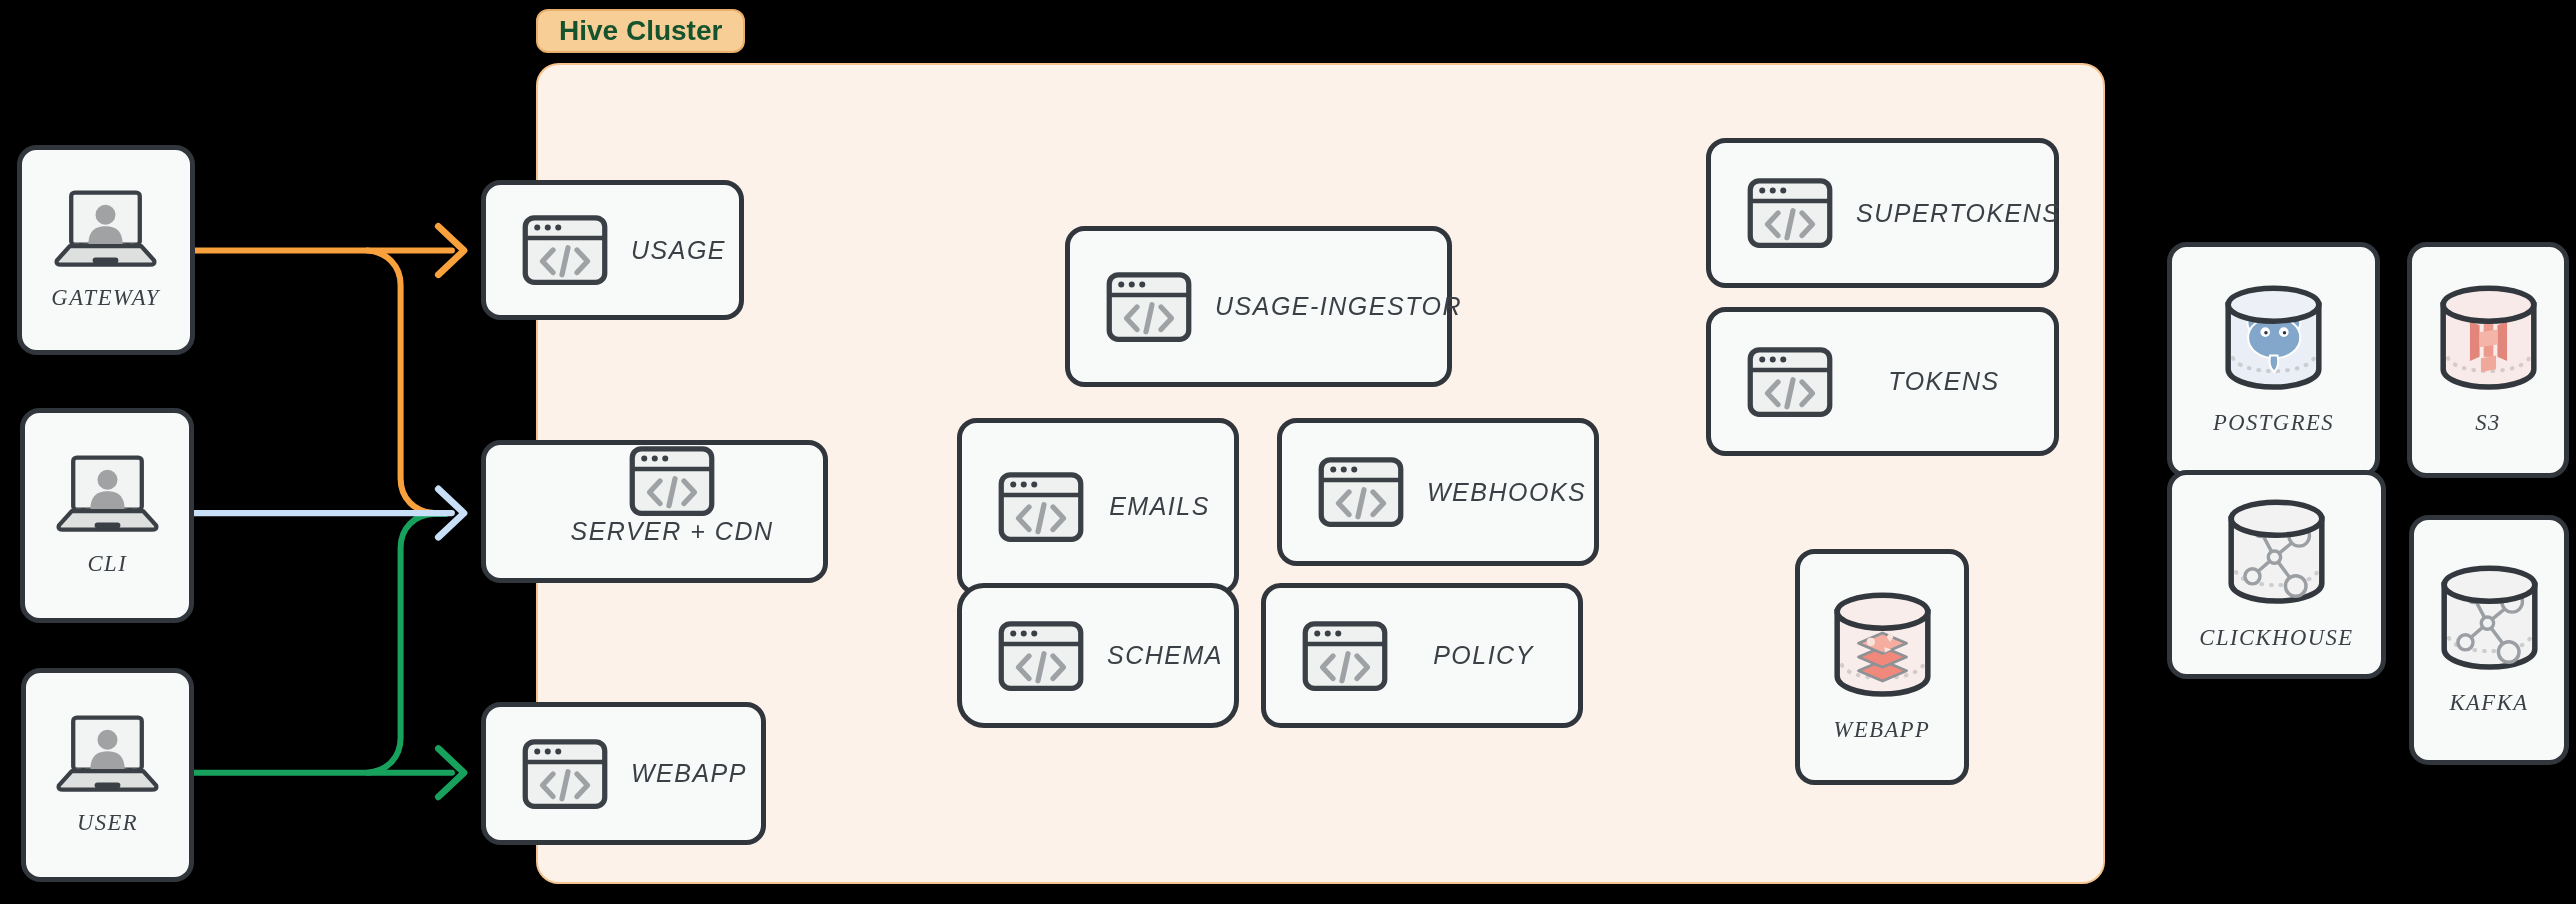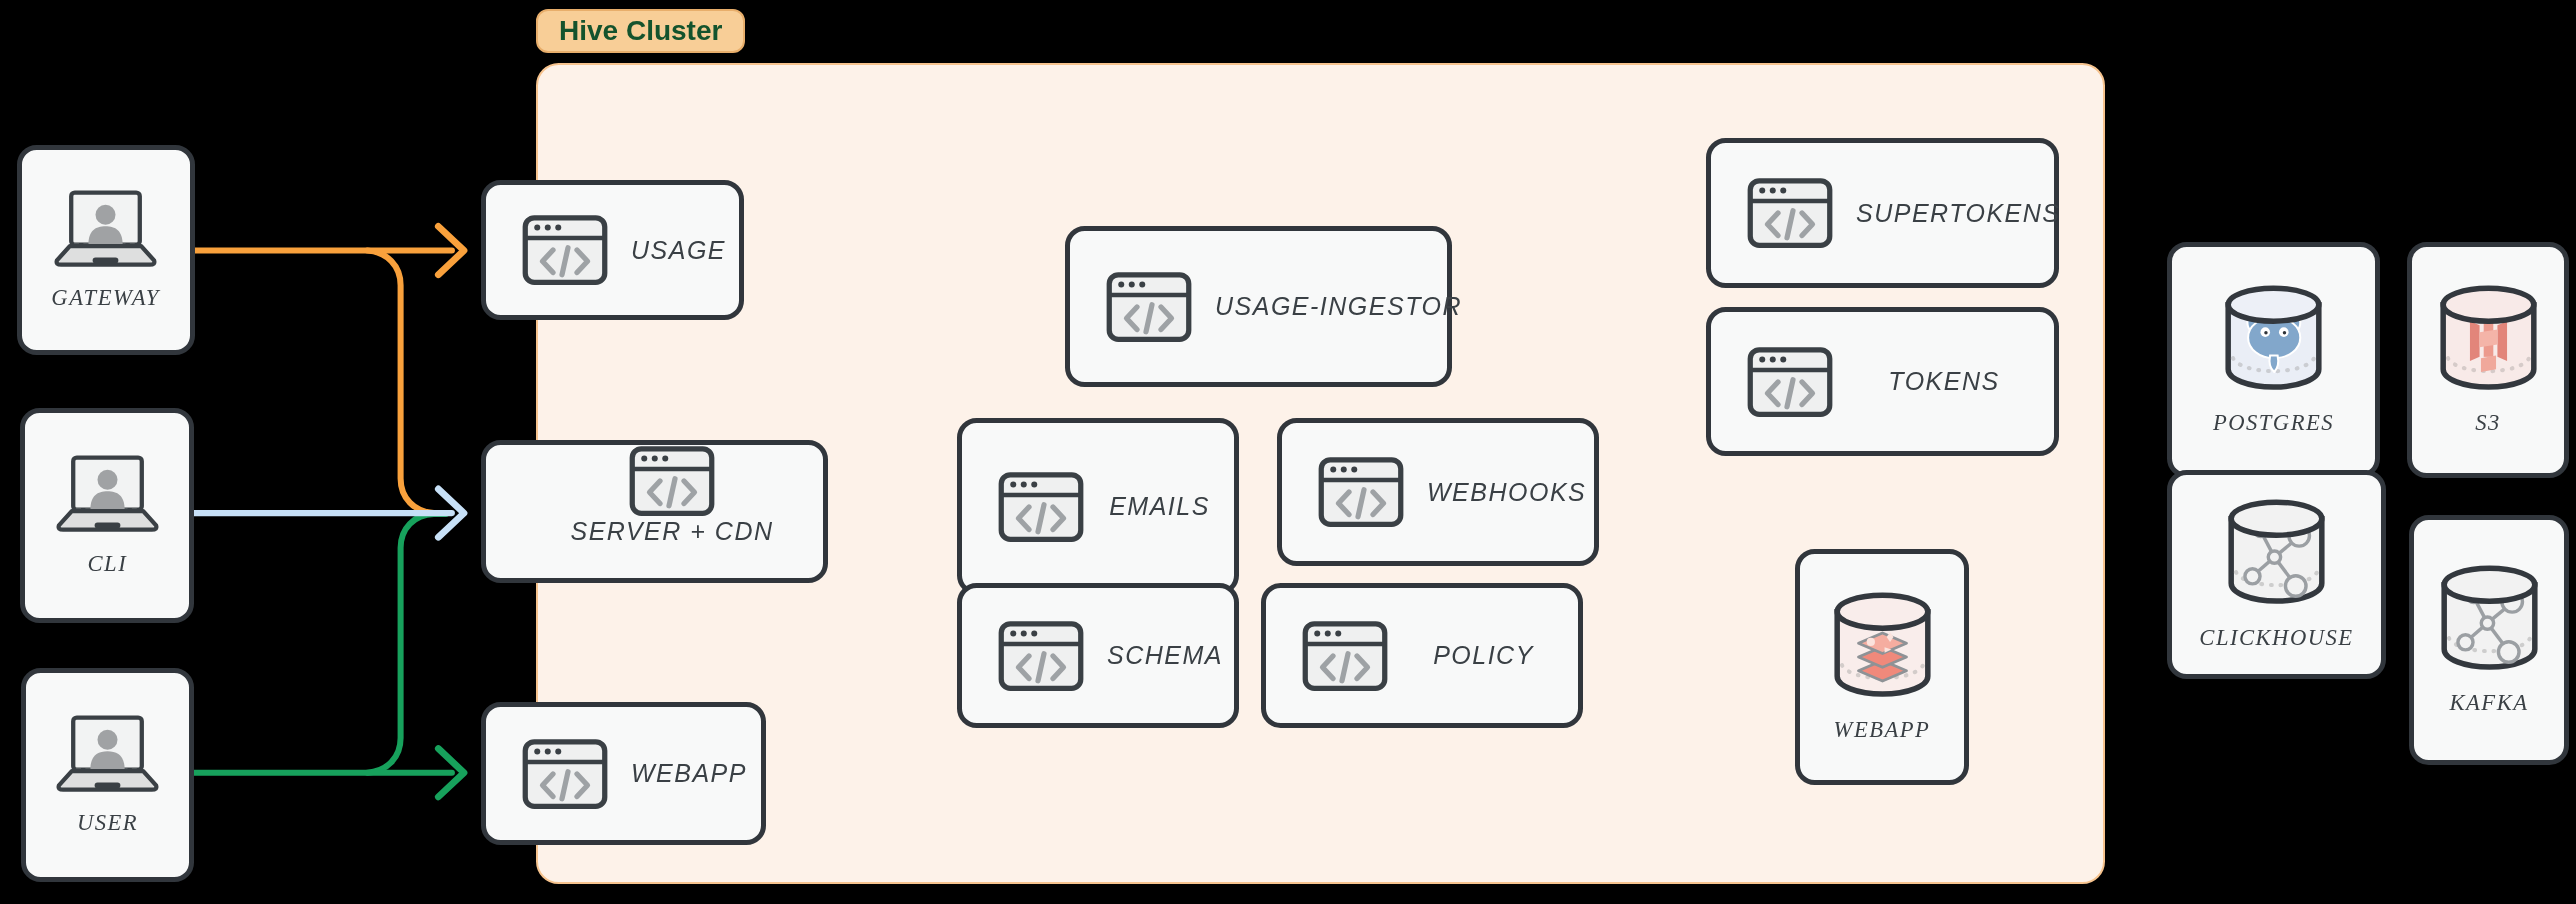--- a/index.html
+++ b/index.html
@@ -174,21 +174,21 @@
         <circle cx="49" cy="18" r="4" fill="#3A4045"></circle>
       <g fill="none" stroke="#9EA2A5" stroke-width="7" stroke-linecap="round" stroke-linejoin="round">
         <path d="M 42 48 L 28 63 L 42 78"></path>
           <path d="M 74 48 L 88 63 L 74 78"></path>
           <line x1="62" y1="45" x2="54" y2="81"></line>
       </g>
     </svg>
     <div class="label-wrap"><span class="node-label service-label">WEBHOOKS</span></div>
   </div>
 
-  <div class="card h-card" style="left:957px;top:583px;width:282px;height:145px;">
+  <div class="card h-card" style="left:957px;top:583px;width:282px;height:145px;border-radius:27px;">
     <svg class="icon" width="88" height="72" viewBox="0 0 116 96">
       <rect x="5" y="5" width="106" height="86" rx="12" fill="#EFF0F0" stroke="#3A4045" stroke-width="7"></rect>
       <line x1="6" y1="32" x2="110" y2="32" stroke="#3A4045" stroke-width="6"></line>
       <circle cx="21" cy="18" r="4" fill="#3A4045"></circle>
         <circle cx="35" cy="18" r="4" fill="#3A4045"></circle>
         <circle cx="49" cy="18" r="4" fill="#3A4045"></circle>
       <g fill="none" stroke="#9EA2A5" stroke-width="7" stroke-linecap="round" stroke-linejoin="round">
         <path d="M 42 48 L 28 63 L 42 78"></path>
           <path d="M 74 48 L 88 63 L 74 78"></path>
           <line x1="62" y1="45" x2="54" y2="81"></line>

